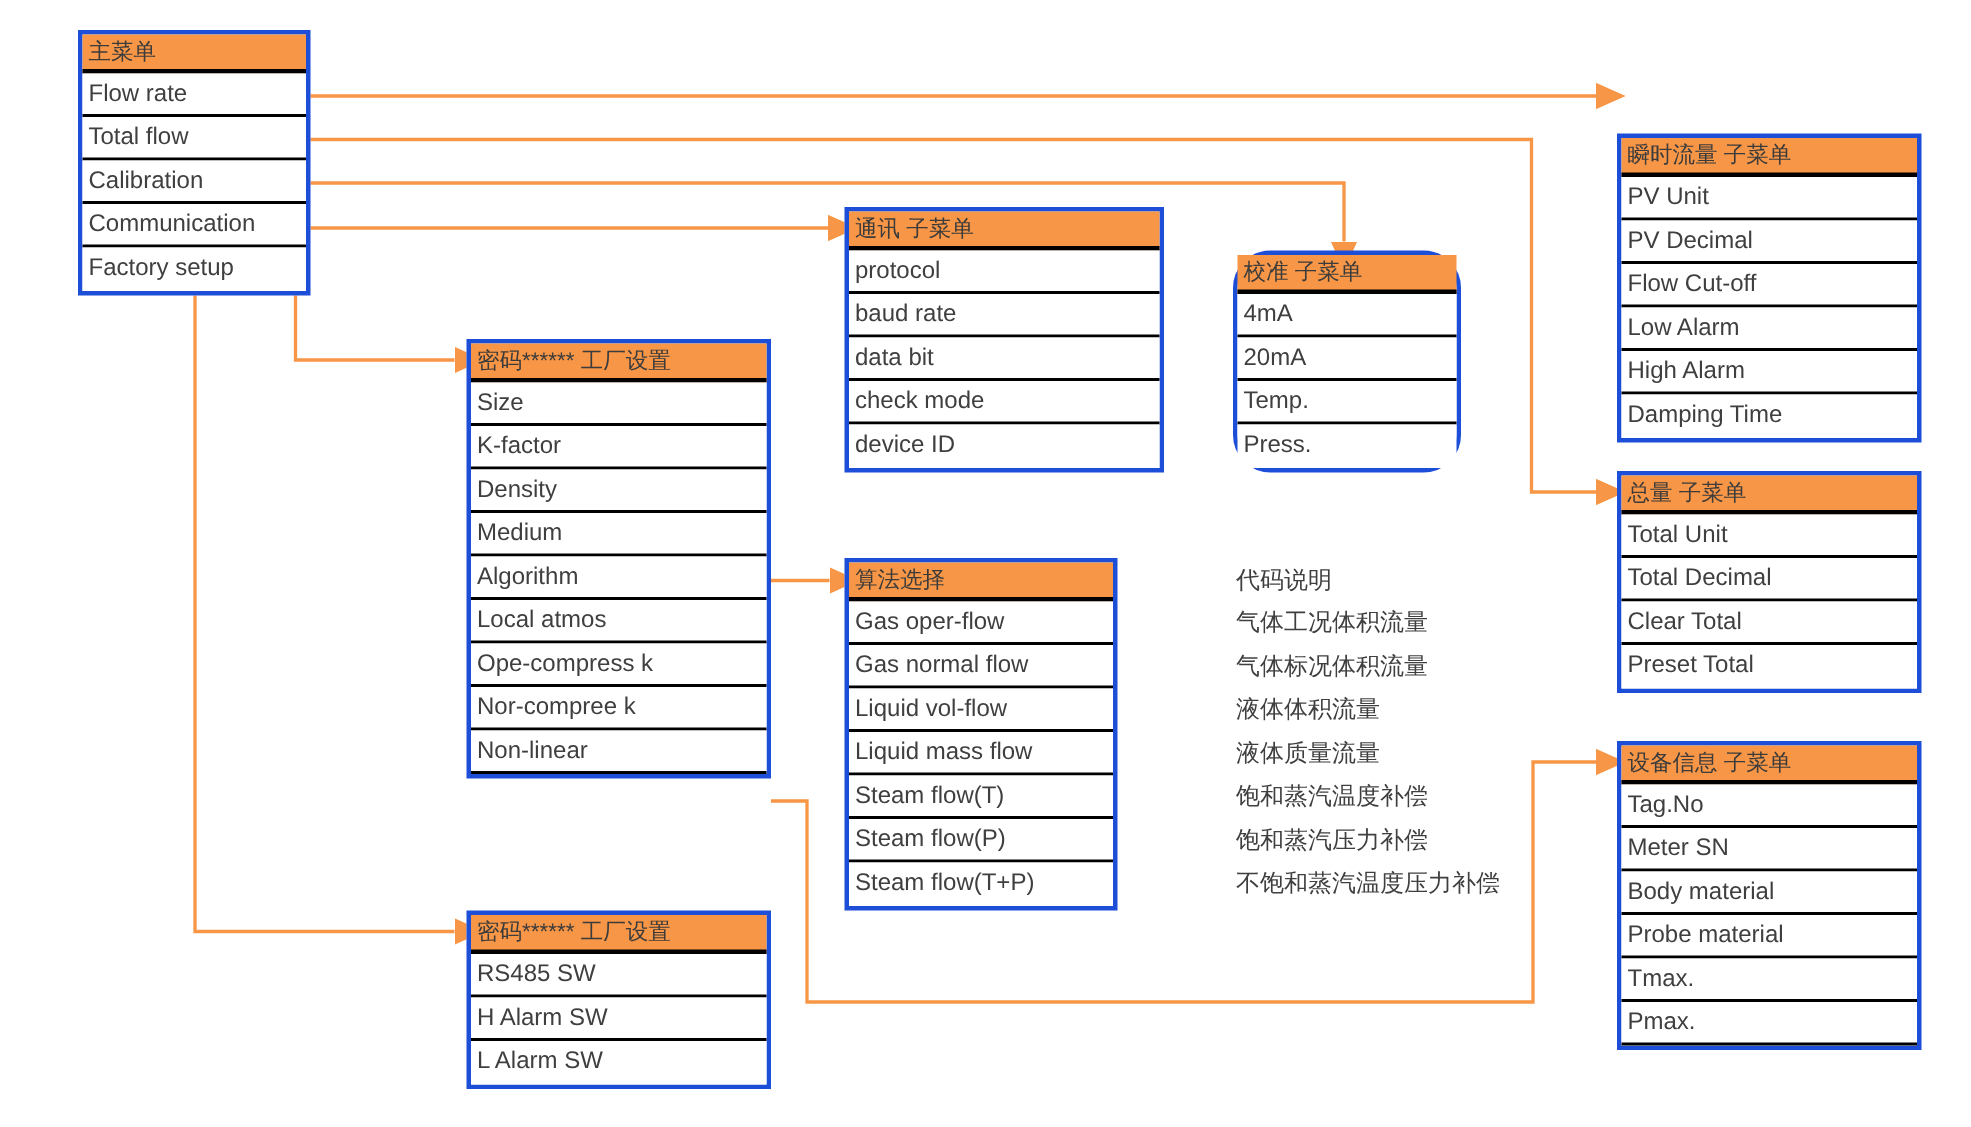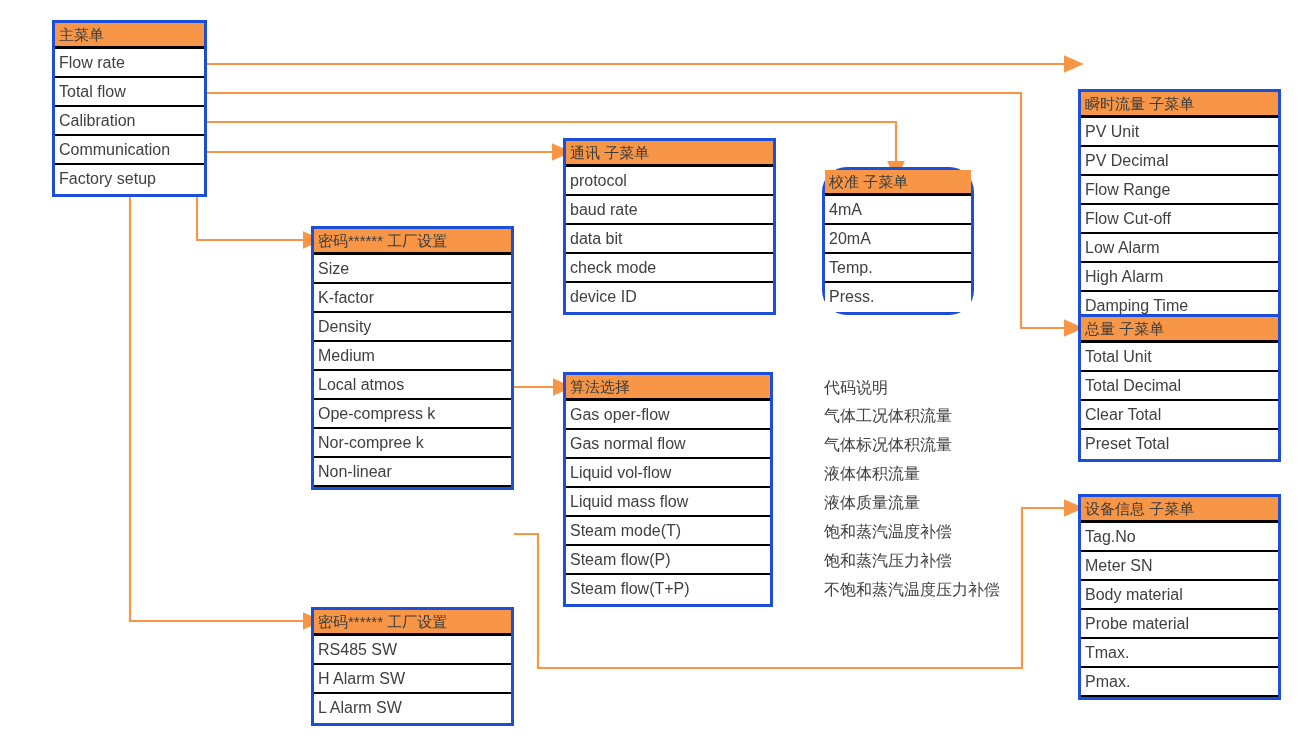--- a/index.html
+++ b/index.html
@@ -108,21 +108,20 @@
     <div class="menu-row">Total flow</div>
     <div class="menu-row">Calibration</div>
     <div class="menu-row">Communication</div>
     <div class="menu-row last">Factory setup</div>
   </div>
 
   <div class="menu-box" style="left:1078px; top:49px; width:203px;margin-top:40px;">
     <div class="menu-head">瞬时流量 子菜单</div>
     <div class="menu-row">PV Unit</div>
     <div class="menu-row">PV Decimal</div>
-    <div class="menu-row">Flow Range</div>
     <div class="menu-row">Flow Cut-off</div>
     <div class="menu-row">Low Alarm</div>
     <div class="menu-row">High Alarm</div>
     <div class="menu-row last">Damping Time</div>
   </div>
 
   <div class="menu-box" style="left:1078px; top:314px; width:203px;">
     <div class="menu-head">总量 子菜单</div>
     <div class="menu-row">Total Unit</div>
     <div class="menu-row">Total Decimal</div>
@@ -156,40 +155,41 @@
     <div class="menu-row">Temp.</div>
     <div class="menu-row last">Press.</div>
   </div>
 
   <div class="menu-box" style="left:311px; top:226px; width:203px;">
     <div class="menu-head">密码****** 工厂设置</div>
     <div class="menu-row">Size</div>
     <div class="menu-row">K-factor</div>
     <div class="menu-row">Density</div>
     <div class="menu-row">Medium</div>
+    <div class="menu-row">Algorithm</div>
     <div class="menu-row">Local atmos</div>
     <div class="menu-row">Ope-compress k</div>
     <div class="menu-row">Nor-compree k</div>
     <div class="menu-row">Non-linear</div>
   </div>
 
   <div class="menu-box" style="left:311px; top:607px; width:203px;">
     <div class="menu-head">密码****** 工厂设置</div>
     <div class="menu-row">RS485 SW</div>
     <div class="menu-row">H Alarm SW</div>
     <div class="menu-row last">L Alarm SW</div>
   </div>
 
-  <div class="menu-box" style="left:563px; top:372px; width:210px;">
+  <div class="menu-box" style="left:563px; top:372px; width:182px;">
     <div class="menu-head">算法选择</div>
     <div class="menu-row">Gas oper-flow</div>
     <div class="menu-row">Gas normal flow</div>
     <div class="menu-row">Liquid vol-flow</div>
     <div class="menu-row">Liquid mass flow</div>
-    <div class="menu-row">Steam mode(T)</div>
+    <div class="menu-row">Steam flow(T)</div>
     <div class="menu-row">Steam flow(P)</div>
     <div class="menu-row last">Steam flow(T+P)</div>
   </div>
 
   <div class="cn-col" style="left:780px; top:375px; width:230px;">
     <div class="cn-line head">代码说明</div>
     <div class="cn-line">气体工况体积流量</div>
     <div class="cn-line">气体标况体积流量</div>
     <div class="cn-line">液体体积流量</div>
     <div class="cn-line">液体质量流量</div>

